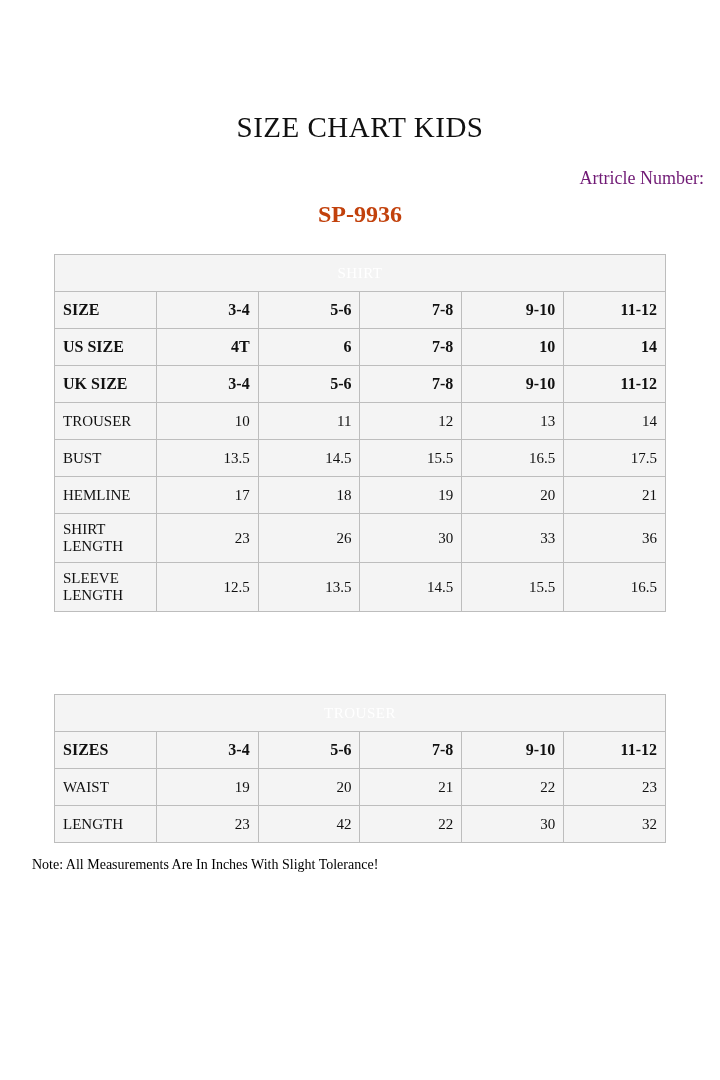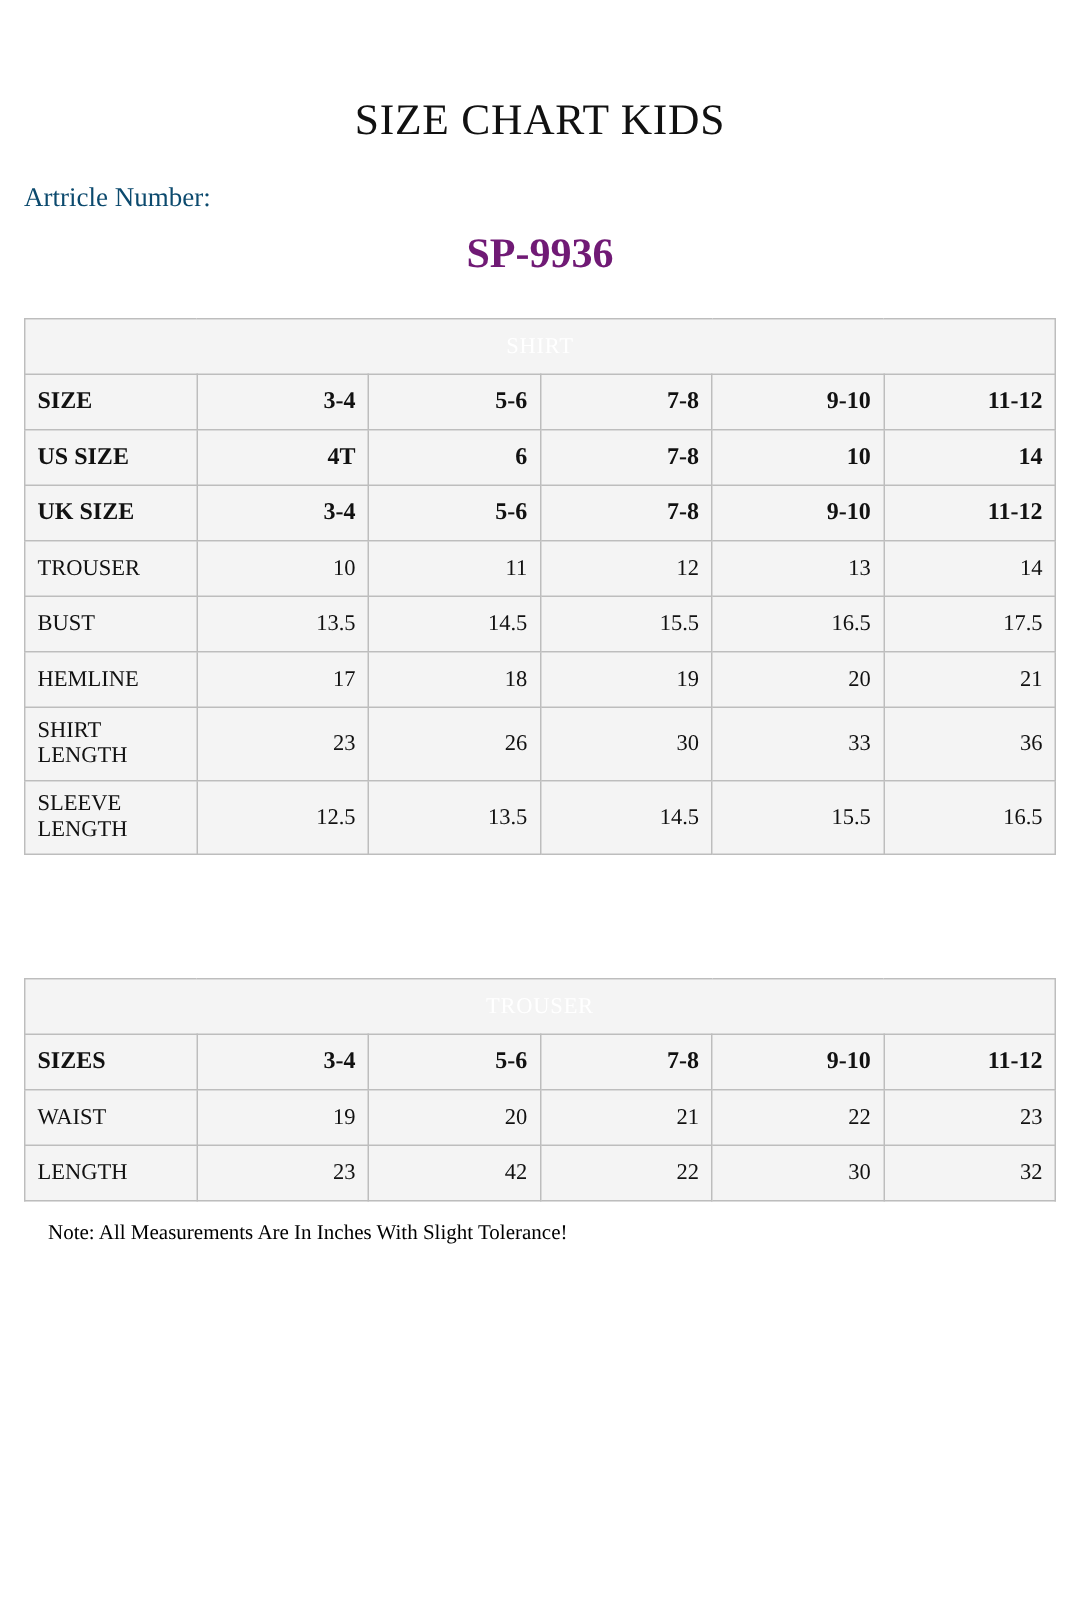--- a/index.html
+++ b/index.html
@@ -19,41 +19,41 @@
     width: 720px;
     height: 1080px;
     box-sizing: border-box;
     padding: 0 16px;
     position: relative;
   }
   .title {
     text-align: center;
     font-size: 29px;
     letter-spacing: 0.5px;
-    margin-top: 64px;
+    margin-top: 111px;
     color: #111;
     font-weight: 400;
   }
   .subtitle {
-    text-align: left;
+    text-align: right;
     font-size: 18px;
     margin-top: 24px;
-    color: #0c4a6e;
+    color: #701a75;
     font-weight: 400;
   }
   .article-no {
     text-align: center;
-    font-size: 28px;
+    font-size: 24px;
     font-weight: bold;
     margin-top: 12px;
-    color: #701a75;
+    color: #c2410c;
   }
   table.size-table {
     border-collapse: collapse;
-    width: 688px;
+    width: 612px;
     margin: 0 auto;
     table-layout: fixed;
   }
   table.shirt-table {
     margin-top: 26px;
   }
   table.trouser-table {
     margin-top: 0;
   }
   .section-head td {

